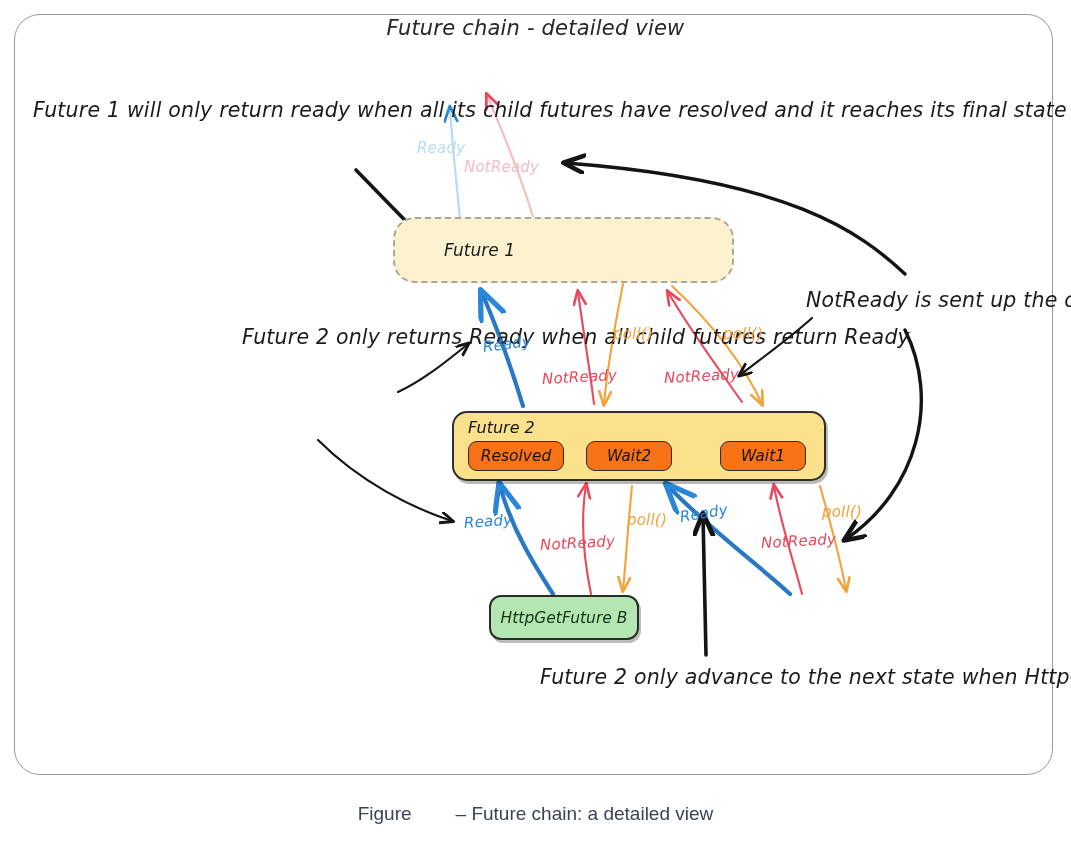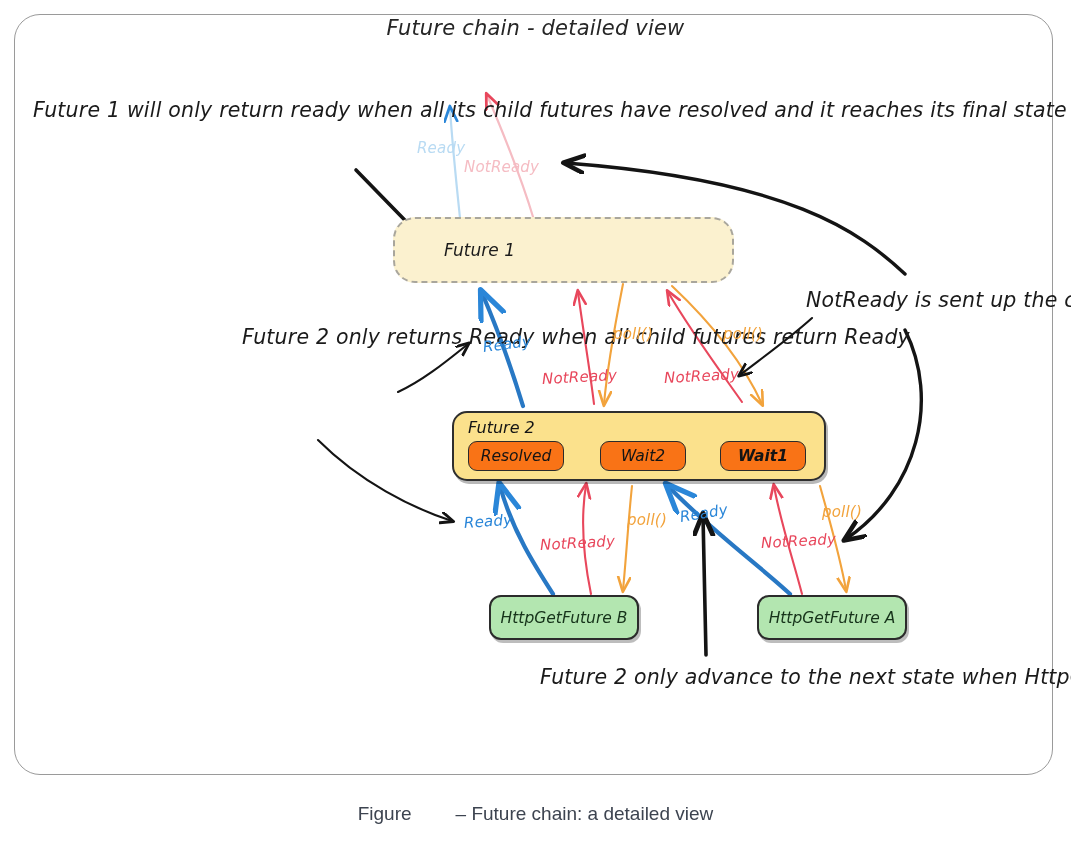--- a/index.html
+++ b/index.html
@@ -110,22 +110,22 @@
     border: 1.8px solid #2b2b2b;
     border-radius: 9px;
     display: flex;
     align-items: center;
     justify-content: center;
     font-size: 15.5px;
     font-style: italic;
     color: #141414;
   }
   #state-resolved { left: 14px;  width: 94px; }
-  #state-wait2    { left: 146px; width: 84px; text-align: center; }
-  #state-wait1    { left: 266px; width: 84px; font-weight: bold; }
+  #state-wait2    { left: 132px; width: 84px; text-align: center; }
+  #state-wait1    { left: 266px; width: 84px; }
 
   .greenbox {
     position: absolute;
     height: 41px;
     background: #b3e6b0;
     border: 2.2px solid #2b2b2b;
     border-radius: 12px;
     display: flex;
     align-items: center;
     justify-content: center;
@@ -242,21 +242,20 @@
   </div>
 
   <div class="nodebox" id="node-future2">
     <span class="nodelabel">Future 2</span>
     <div class="statebox" id="state-resolved">Resolved</div>
     <div class="statebox" id="state-wait2">Wait2</div>
     <div class="statebox" id="state-wait1">Wait1</div>
   </div>
 
   <div class="greenbox" id="node-http-b">HttpGetFuture B</div>
-  <div class="greenbox" id="node-http-a">HttpGetFuture A</div>
 
   <div class="txt edgelabel lbl-ready" style="left:417px; top:139px; color:#b9dbf3;">Ready</div>
   <div class="txt edgelabel lbl-notready" style="left:464px; top:158px; color:#f5bcc3;">NotReady</div>
 
   <div class="txt edgelabel lbl-ready" style="left:483px; top:338px; transform:rotate(-7deg);">Ready</div>
   <div class="txt edgelabel lbl-notready" style="left:542px; top:370px; transform:rotate(-3deg);">NotReady</div>
   <div class="txt edgelabel lbl-notready" style="left:664px; top:369px; transform:rotate(-3deg);">NotReady</div>
   <div class="txt edgelabel lbl-poll" style="left:613px; top:325px;">poll()</div>
   <div class="txt edgelabel lbl-poll" style="left:723px; top:325px;">poll()</div>
 

